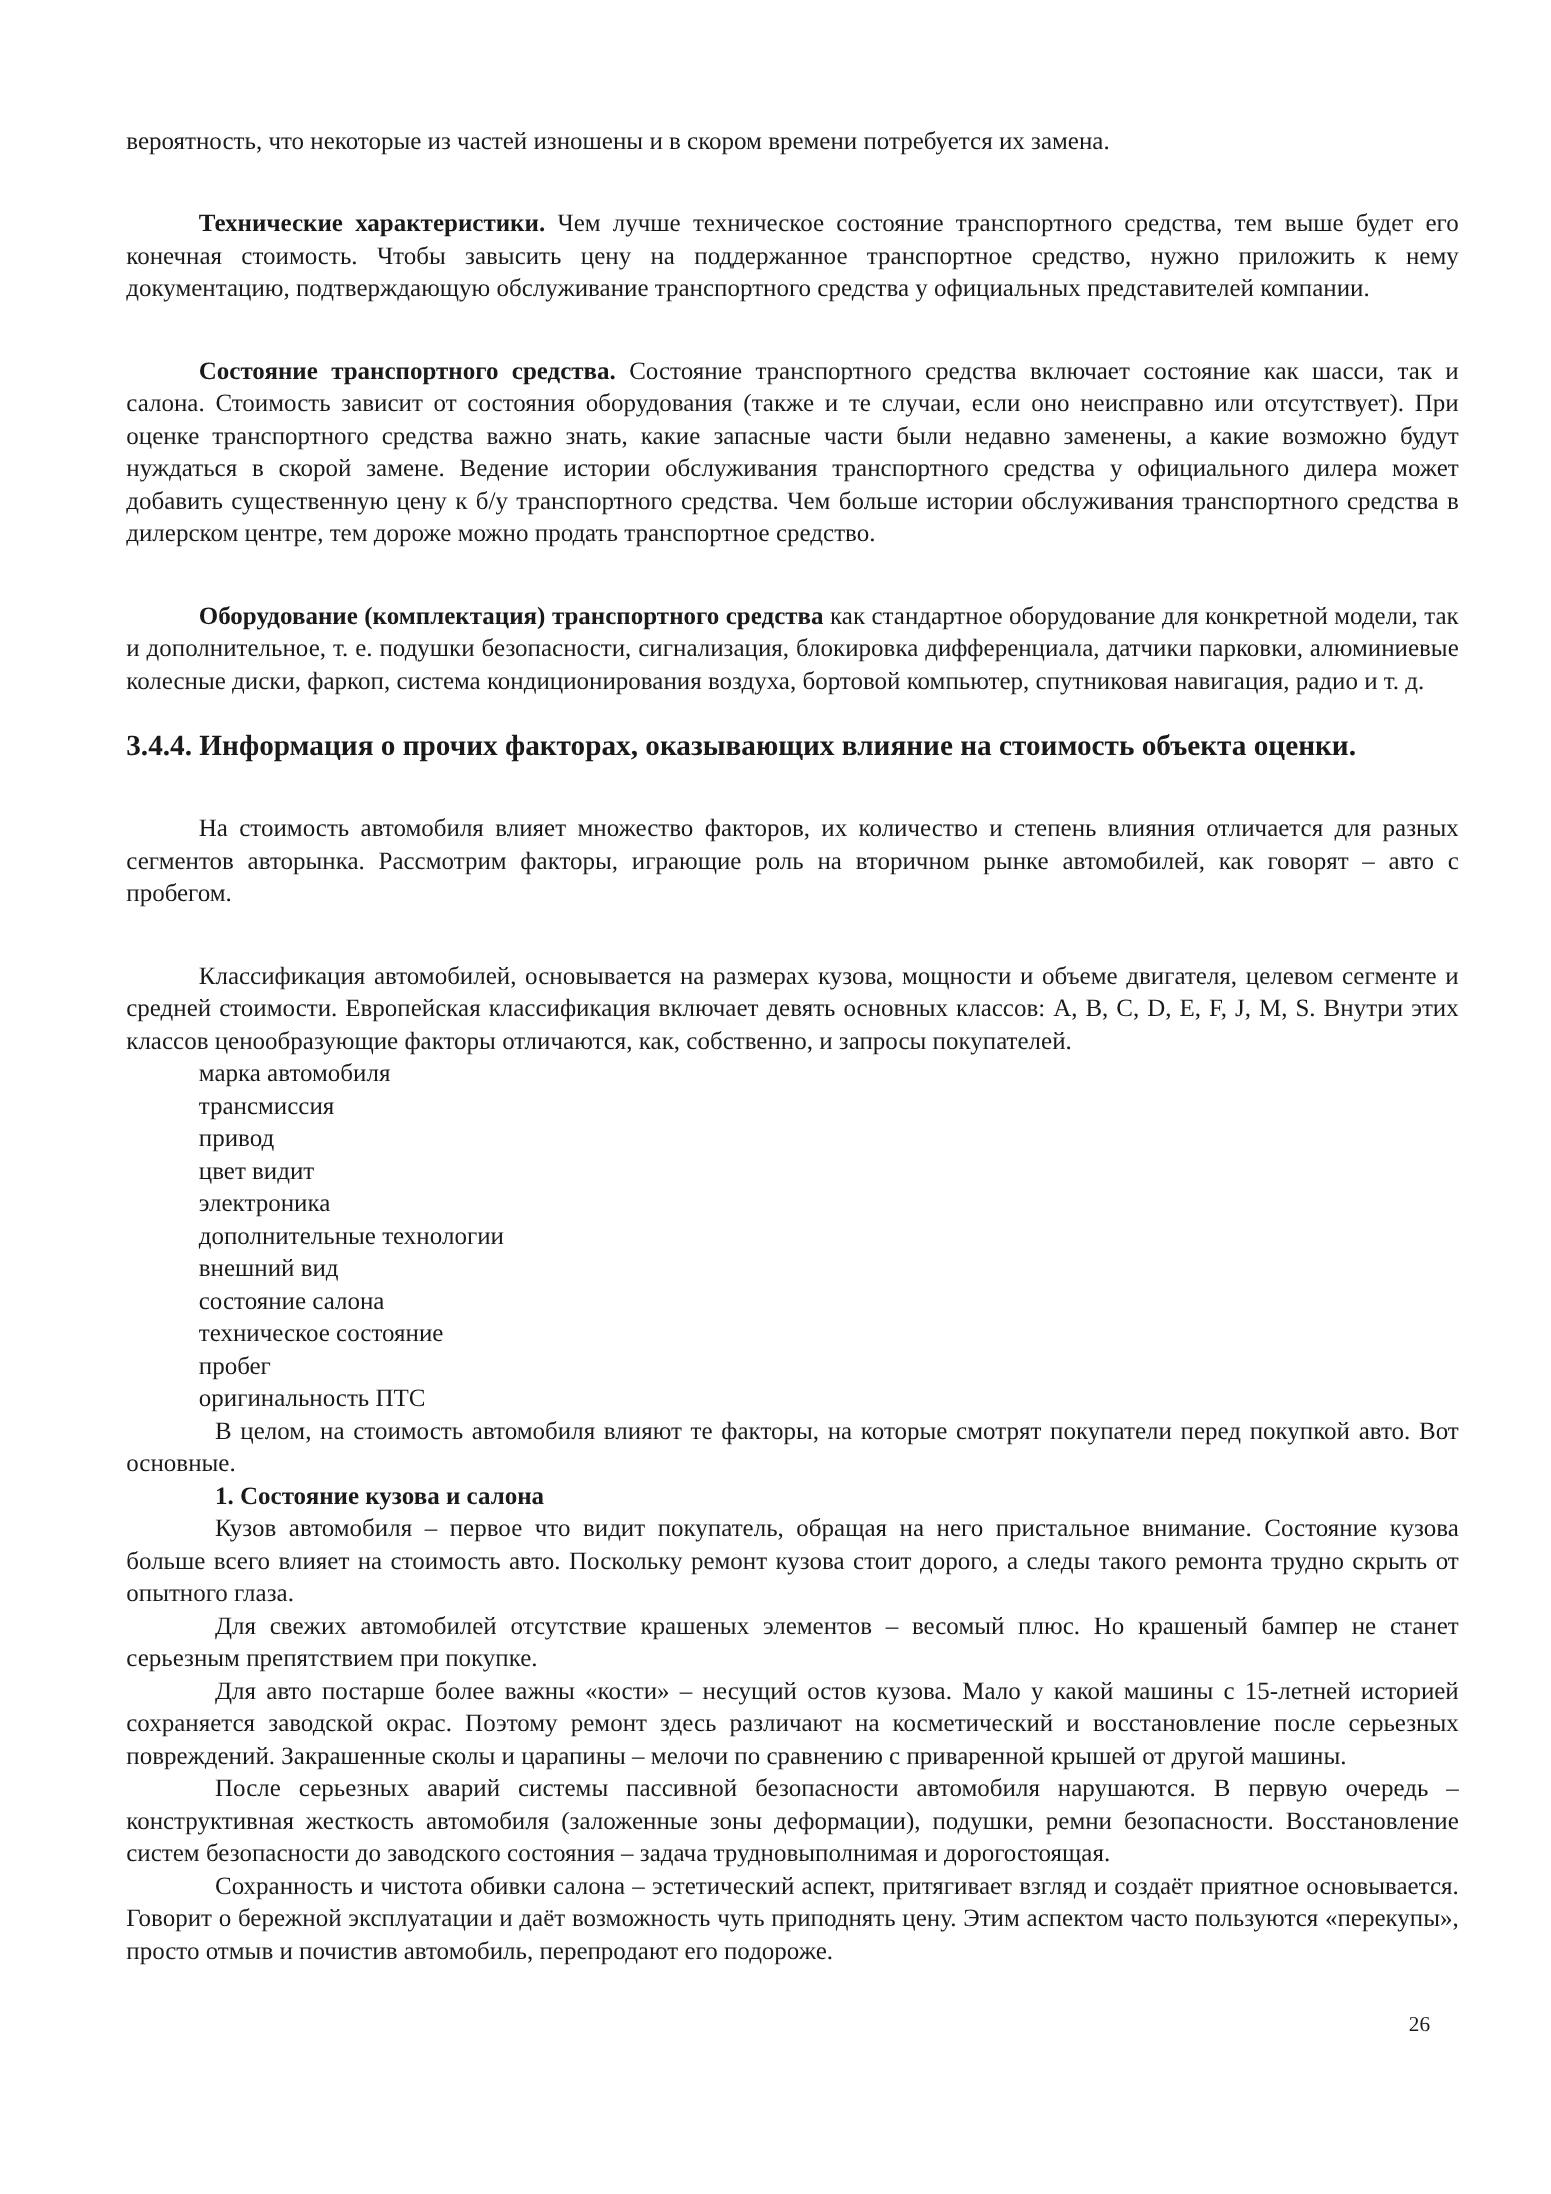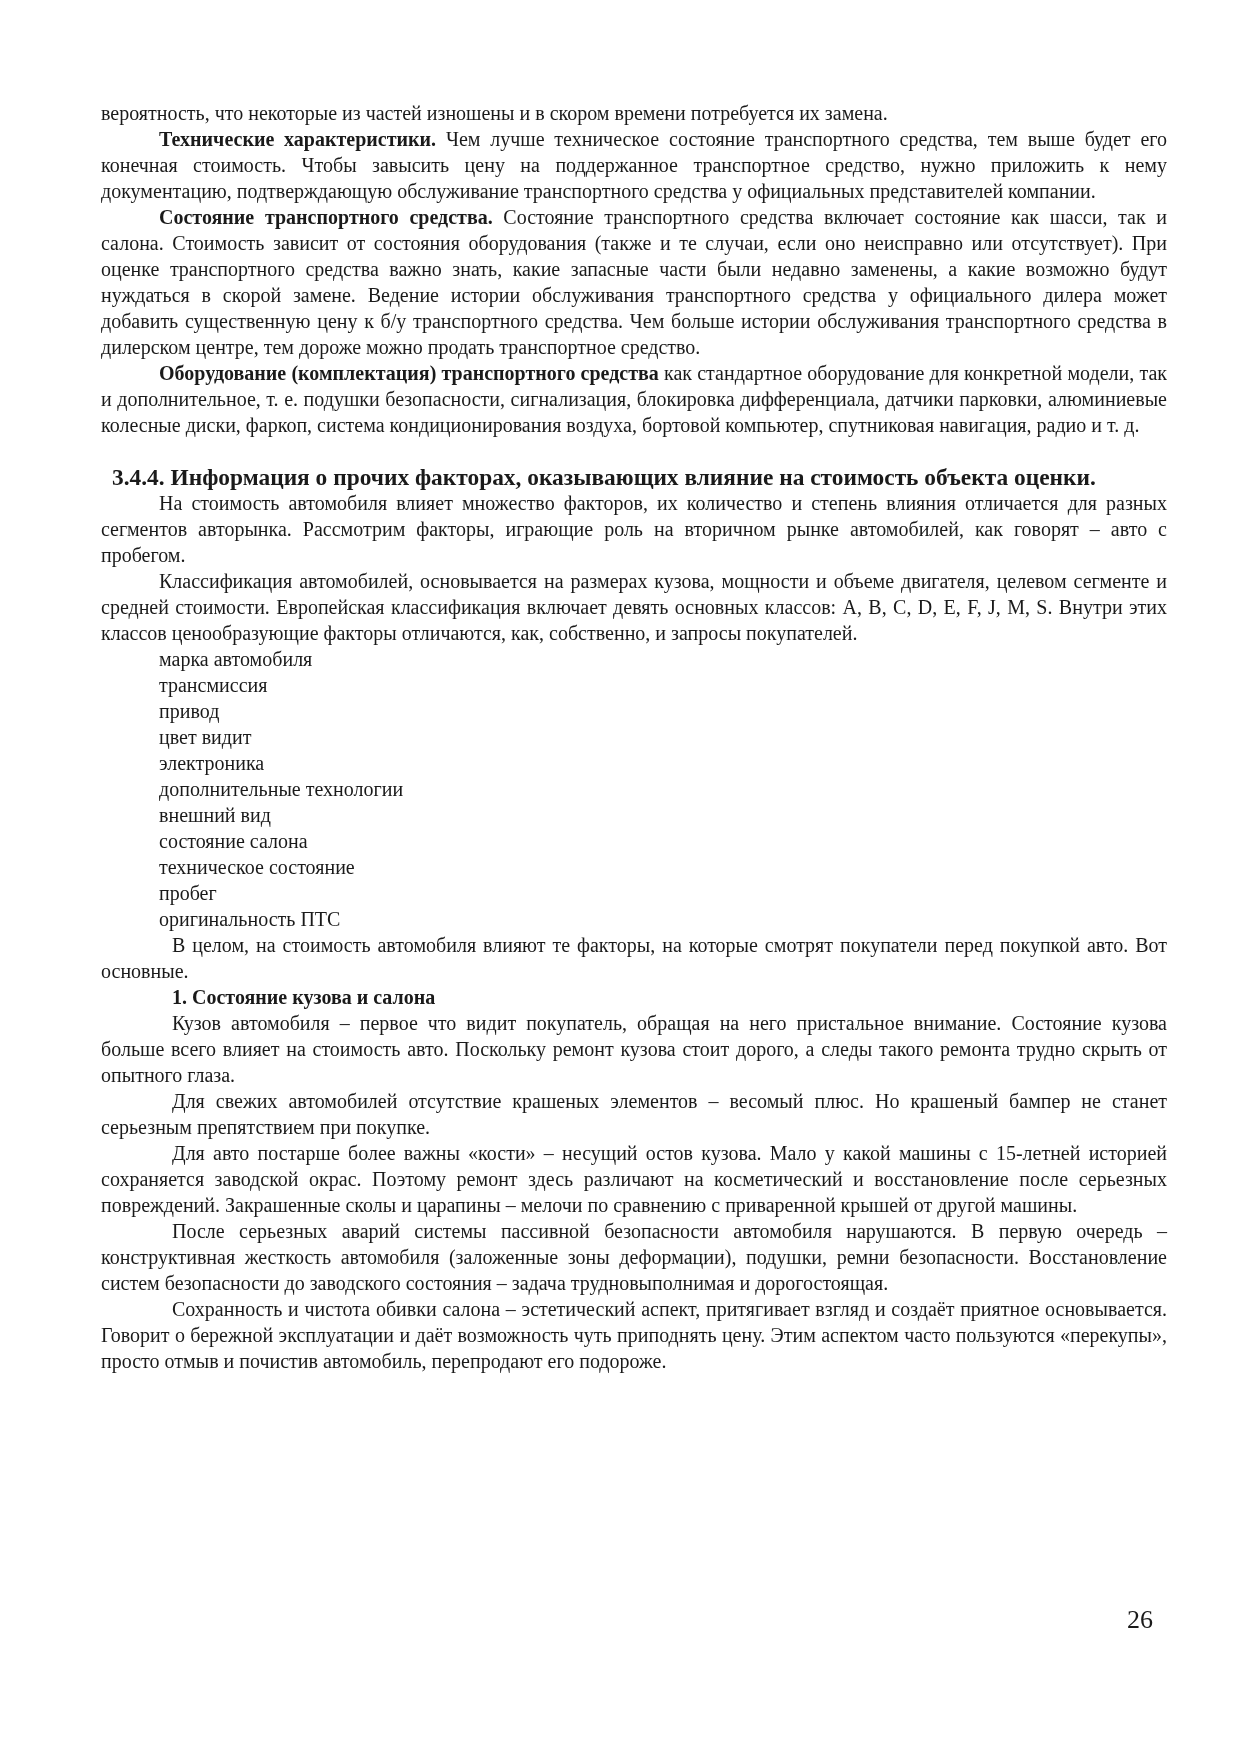--- a/index.html
+++ b/index.html
@@ -21,25 +21,25 @@
       top: 100px;
       width: 1066px;
       font-size: 20px;
       line-height: 26px;
     }
     .p {
       margin: 0;
       text-align: justify;
       text-align-last: left;
     }
-    .indent { text-indent: 58px; }
+    .indent { text-indent: 58px; margin-top: 40px; }
     .indent2 { text-indent: 71px; }
     .b { font-weight: bold; }
     .section-heading {
-      margin: 26px 0 0 11px;
+      margin: 26px 0 0 0;
       font-weight: bold;
       text-align: right;
     }
     .list {
       list-style: none;
       margin: 0;
       padding: 0 0 0 58px;
     }
     .list li {
       margin: 0;
@@ -47,21 +47,21 @@
     }
     .subheading {
       margin: 0;
       padding-left: 71px;
       font-weight: bold;
     }
     .page-number {
       position: absolute;
       left: 1127px;
       top: 1607px;
-      font-size: 26px;
+      font-size: 17px;
       line-height: 26px;
     }
   </style>
 </head>
 <body>
 
 <div class="page">
 
   <p class="p">
     <span>вероятность, что некоторые из частей изношены и в скором времени потребуется их замена.</span>

